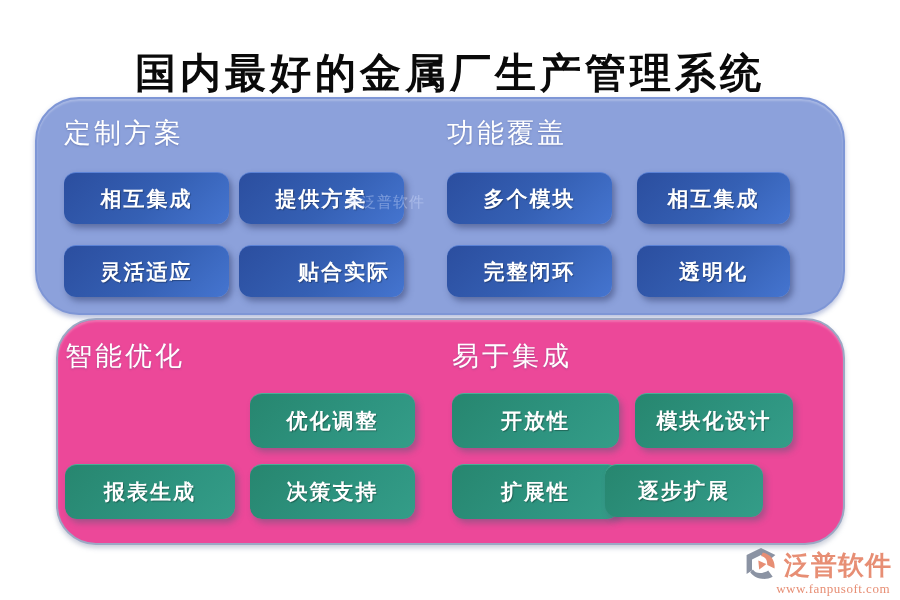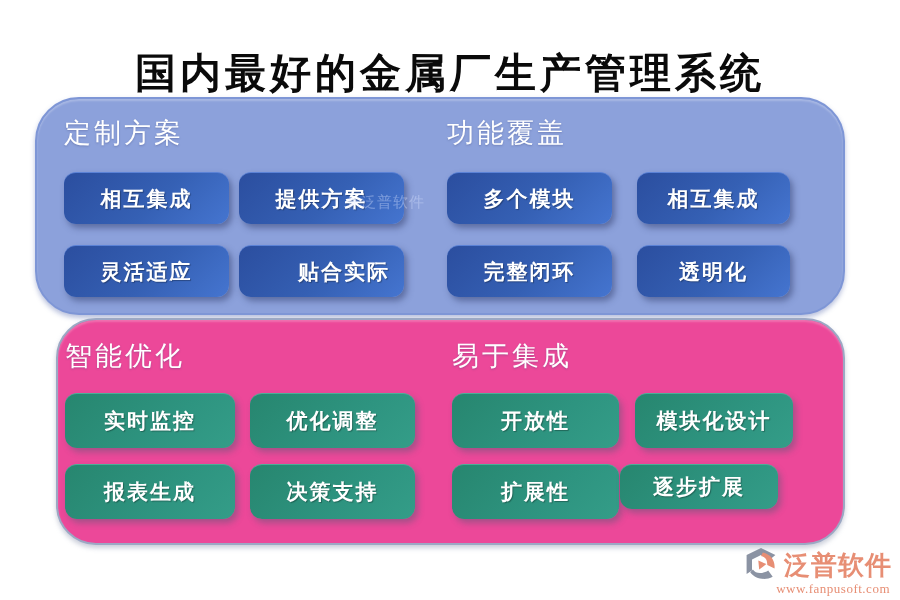--- a/index.html
+++ b/index.html
@@ -150,29 +150,28 @@
         <span class="wm-text">泛普软件</span>
         <span class="wm-sub"></span>
       </span>
     </div>
   </section>
 
   <section class="panel panel-bottom">
     <div class="group-header" style="left:7px; top:18px; width:346px;">智能优化</div>
     <div class="group-header" style="left:394px; top:18px; width:341px;">易于集成</div>
 
-    <div class="btn btn-teal" style="left:7px;   top:73px;  width:170px; height:55px;">实时监控</div>
     <div class="btn btn-teal" style="left:192px; top:73px;  width:165px; height:55px;">优化调整</div>
     <div class="btn btn-teal" style="left:7px;   top:144px; width:170px; height:55px;">报表生成</div>
     <div class="btn btn-teal" style="left:192px; top:144px; width:165px; height:55px;">决策支持</div>
 
     <div class="btn btn-teal" style="left:394px; top:73px;  width:167px; height:55px;">开放性</div>
     <div class="btn btn-teal" style="left:577px; top:73px;  width:158px; height:55px;">模块化设计</div>
     <div class="btn btn-teal" style="left:394px; top:144px; width:167px; height:55px;">扩展性</div>
-    <div class="btn btn-teal" style="left:562px; top:144px; width:158px; height:45px;">逐步扩展</div>
+    <div class="btn btn-teal" style="left:547px; top:144px; width:158px; height:53px;">逐步扩展</div>
   </section>
 
   <footer class="brand-footer">
     <div class="brand-row">
       <svg width="38" height="36" viewBox="0 0 40 40" aria-hidden="true">
         <path d="M20 1 L36 9 L30 14 L20 9 L10 14 L10 26 L4 30 L4 9 Z" fill="#8B93A3"></path>
         <path d="M22 6 C31 8 36 15 35 24 L27 20 C27 14 25 11 20 10 Z" fill="#E78E74"></path>
         <path d="M8 28 C13 35 24 38 33 33 L28 26 C22 30 14 30 11 25 Z" fill="#8B93A3"></path>
         <path d="M17 15 L26 19 L18 25 Z" fill="#E78E74"></path>
       </svg>

